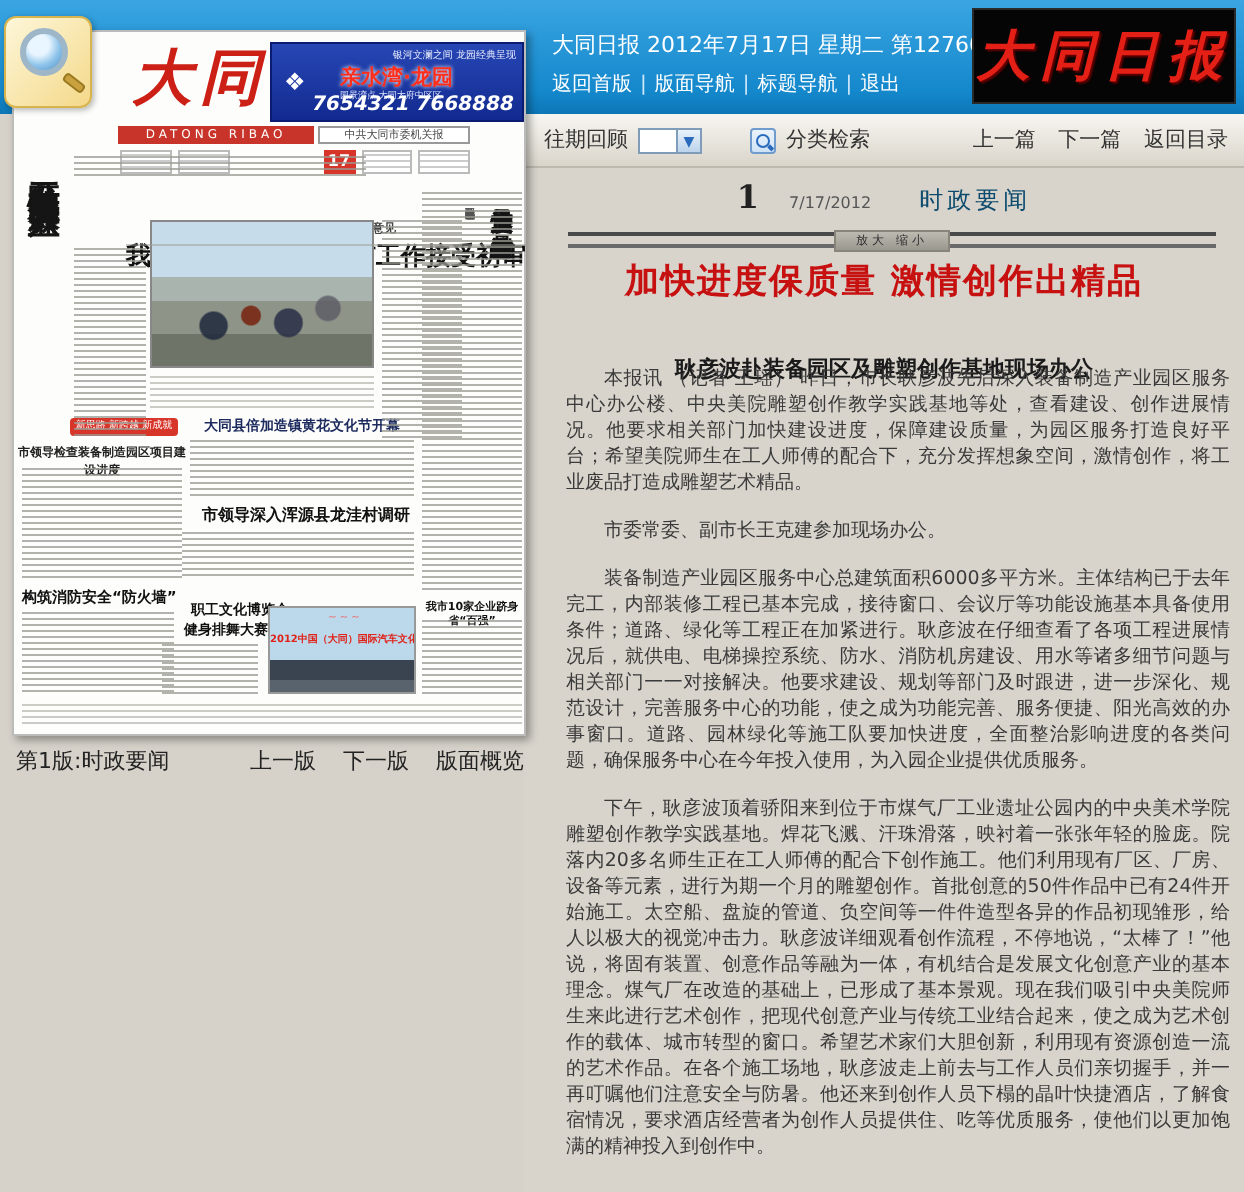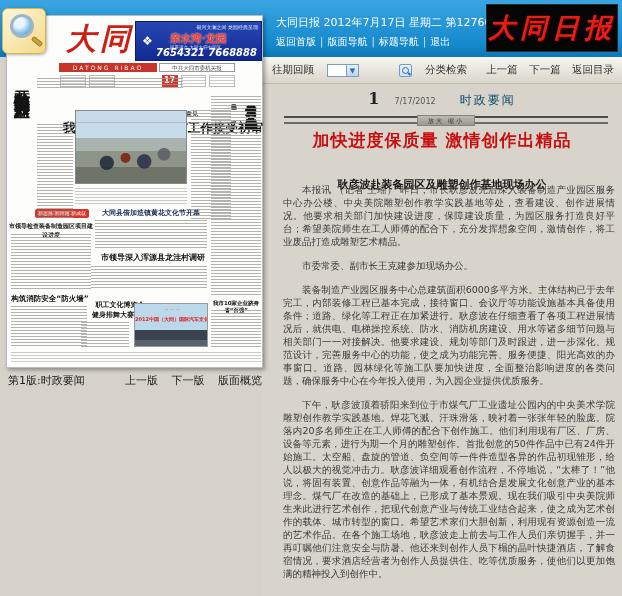--- a/index.html
+++ b/index.html
@@ -17,21 +17,21 @@
   .logo-box { position:absolute; right:4px; top:4px; width:132px; height:48px; background:#050505;
               border:1px solid #2a2a2a; display:flex; align-items:center; justify-content:center; }
   .logo-box span { color:#e41f15; font-size:27px; font-weight:bold; font-style:italic;
                    letter-spacing:5px; text-shadow:1px 1px 1px #600; white-space:nowrap; }
 
   
   .rpanel { position:absolute; left:262px; top:57px; width:360px; height:539px; background:#d8d4cc; }
   .tbar { position:absolute; left:0; top:0; width:360px; height:27px;
           background:linear-gradient(#f7f6f1,#e3dfd6 70%,#d9d5cb);
           border-bottom:1px solid #bdb9ae; font-size:10.5px; color:#333; }
-  .tbar-left { position:absolute; left:10px; top:6px; display:flex; align-items:center; gap:13px; }
+  .tbar-left { position:absolute; left:10px; top:6px; display:flex; align-items:center; gap:5px; }
   .ddl { display:inline-flex; }
   .ddl-box { width:20px; height:13px; background:#fff; border:1px solid #7f9db9; }
   .ddl-btn { width:12px; height:13px; background:linear-gradient(#e8f2fb,#bcd4ec); border:1px solid #7f9db9;
              border-left:none; font-size:7px; color:#2a6bbd; text-align:center; line-height:13px; }
   .mini-mag { position:relative; width:13px; height:13px; background:linear-gradient(#eaf3fc,#cfe3f6);
               border:1px solid #6f9ccc; border-radius:2px; }
   .mini-mag::before { content:""; position:absolute; left:2px; top:2px; width:5px; height:5px;
               border:1.5px solid #2a6bbd; border-radius:50%; }
   .mini-mag::after { content:""; position:absolute; left:8px; top:8px; width:3px; height:1.5px;
               background:#2a6bbd; transform:rotate(45deg); }
@@ -99,21 +99,21 @@
               radial-gradient(circle at 45% 65%, rgba(120,40,20,.9) 0 6%, transparent 7%),
               radial-gradient(circle at 62% 70%, rgba(40,45,70,.85) 0 8%, transparent 9%),
               radial-gradient(circle at 80% 60%, rgba(90,90,100,.8) 0 6%, transparent 7%),
               linear-gradient(#c6dcea 0 38%, #aab4ae 38% 55%, #8e9488 55% 78%, #6f7468 78%); }
   .h-mid1 { position:absolute; left:86px; top:192px; width:116px; text-align:center; font-size:7px;
             font-weight:bold; color:#1c2a5e; white-space:nowrap; }
   .h-mid2 { position:absolute; left:82px; top:236px; width:116px; text-align:right; font-size:8px;
             font-weight:bold; color:#111; white-space:nowrap; }
   .h-left2 { position:absolute; left:0px; top:206px; width:88px; text-align:center; font-size:6px;
              font-weight:bold; color:#222; }
-  .h-b1 { position:absolute; left:4px; top:278px; width:78px; text-align:center; font-size:7.5px;
+  .h-b1 { position:absolute; left:4px; top:278px; width:78px; font-size:7.5px;
           font-weight:bold; color:#111; white-space:nowrap; }
   .h-b2 { position:absolute; left:74px; top:284px; width:78px; text-align:center; font-size:7px;
           font-weight:bold; color:#111; line-height:10px; }
   .h-b3 { position:absolute; left:202px; top:284px; width:54px; text-align:center; font-size:5.5px;
           font-weight:bold; color:#111; }
   .photo2 { position:absolute; left:127px; top:287px; width:74px; height:44px; border:1px solid #999;
             background:linear-gradient(#bcd9ec 0 62%, #394450 62% 86%, #58636e 86%); overflow:hidden; }
   .photo2 .banner { position:absolute; left:0; top:12px; width:74px; text-align:center; font-size:5px;
             font-weight:bold; color:#e02218; white-space:nowrap; }
   .photo2 .script { position:absolute; left:4px; top:2px; width:66px; text-align:center; font-size:5px;

